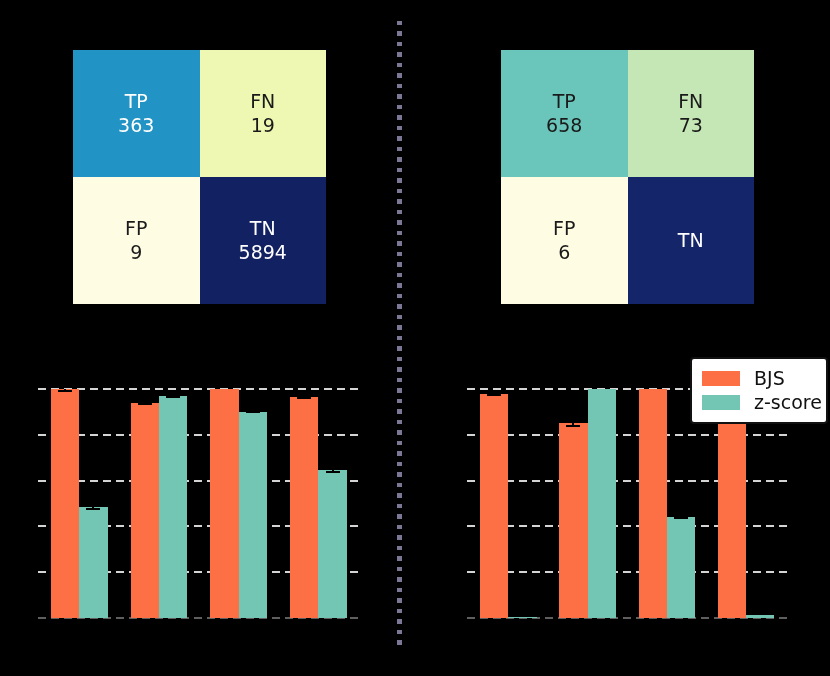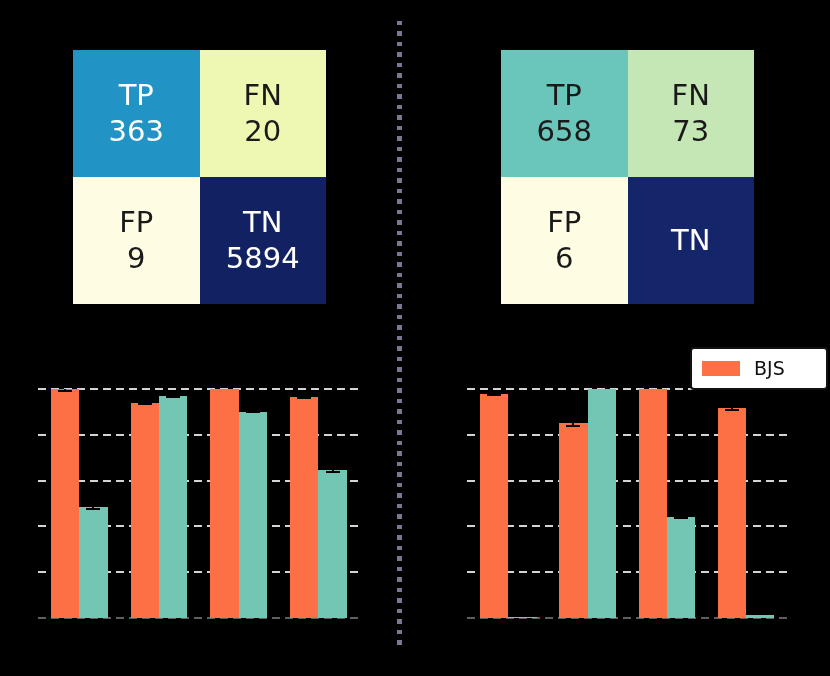--- a/index.html
+++ b/index.html
@@ -7,51 +7,51 @@
           font-family:"DejaVu Sans","Liberation Sans",sans-serif;}
   
   .divider{position:absolute;left:397px;top:21px;width:4.5px;height:625px;
            background:repeating-linear-gradient(180deg,#7b7795 0 4.5px,transparent 4.5px 10.5px);}
   
   .matrix{position:absolute;top:50px;width:253px;height:254px;display:grid;
           grid-template-columns:1fr 1fr;grid-template-rows:1fr 1fr;}
   .matrix-left{left:73px;}
   .matrix-right{left:501px;}
   .cell{display:flex;flex-direction:column;align-items:center;justify-content:center;
-        font-size:29px;line-height:1.22;}
+        font-size:19px;line-height:1.22;}
   
   .chart{position:absolute;}
   .gridline{position:absolute;left:0;right:0;height:2px;
             background:repeating-linear-gradient(90deg,#d4d4d4 0 8px,transparent 8px 13px);}
   .gridline-zero{background:repeating-linear-gradient(90deg,#5f5f5f 0 8px,transparent 8px 13px);}
   .bar{position:absolute;}
   .err-cap{position:absolute;height:2px;background:#000;}
   .err-line{position:absolute;width:2px;background:#000;}
   
-  .legend{position:absolute;left:690px;top:347px;width:138px;background:#fff;
+  .legend{position:absolute;left:690px;top:357px;width:138px;background:#fff;
           border:2px solid #111;border-radius:4px;padding:7px 0 8px 10px;box-sizing:border-box;}
   .legend-row{display:flex;align-items:center;gap:14px;height:24px;}
   .legend-swatch{width:38px;height:15px;flex:0 0 38px;}
   .legend-label{color:#111;font-size:19px;}
 </style>
 </head>
 <body>
 
 <div class="figure">
 
   <div class="divider"></div>
 
   <div class="matrix matrix-left">
     <div class="cell" style="background: rgb(33, 147, 196); color: rgb(255, 255, 255);">
       <div>TP</div>
       <div>363</div>
     </div>
     <div class="cell" style="background: rgb(238, 248, 178); color: rgb(26, 26, 26);">
       <div>FN</div>
-      <div>20</div>
+      <div>19</div>
     </div>
     <div class="cell" style="background: rgb(255, 252, 228); color: rgb(26, 26, 26);">
       <div>FP</div>
       <div>9</div>
     </div>
     <div class="cell" style="background: rgb(17, 33, 98); color: rgb(255, 255, 255);">
       <div>TN</div>
       <div>5894</div>
     </div>
   </div>
@@ -128,15 +128,19 @@
       <div class="err-cap" style="width: 14px; left: 207.05px; top: 141.614px;"></div>
       <div class="err-line" style="left: 213.05px; top: 142.24px; height: 1.374px;"></div>
       <div class="bar" style="left: 279.2px; width: 28.3px; bottom: 0px; height: 2.748px; background: rgb(115, 198, 180);"></div>
     </div>
 
   <div class="legend">
     <div class="legend-row">
       <span class="legend-swatch" style="background: rgb(253, 112, 70);"></span>
       <span class="legend-label">BJS</span>
     </div>
+    <div class="legend-row">
+      <span class="legend-swatch" style="background: rgb(115, 198, 180);"></span>
+      <span class="legend-label">z-score</span>
+    </div>
   </div>
 
 </div>
 
 </body></html>

